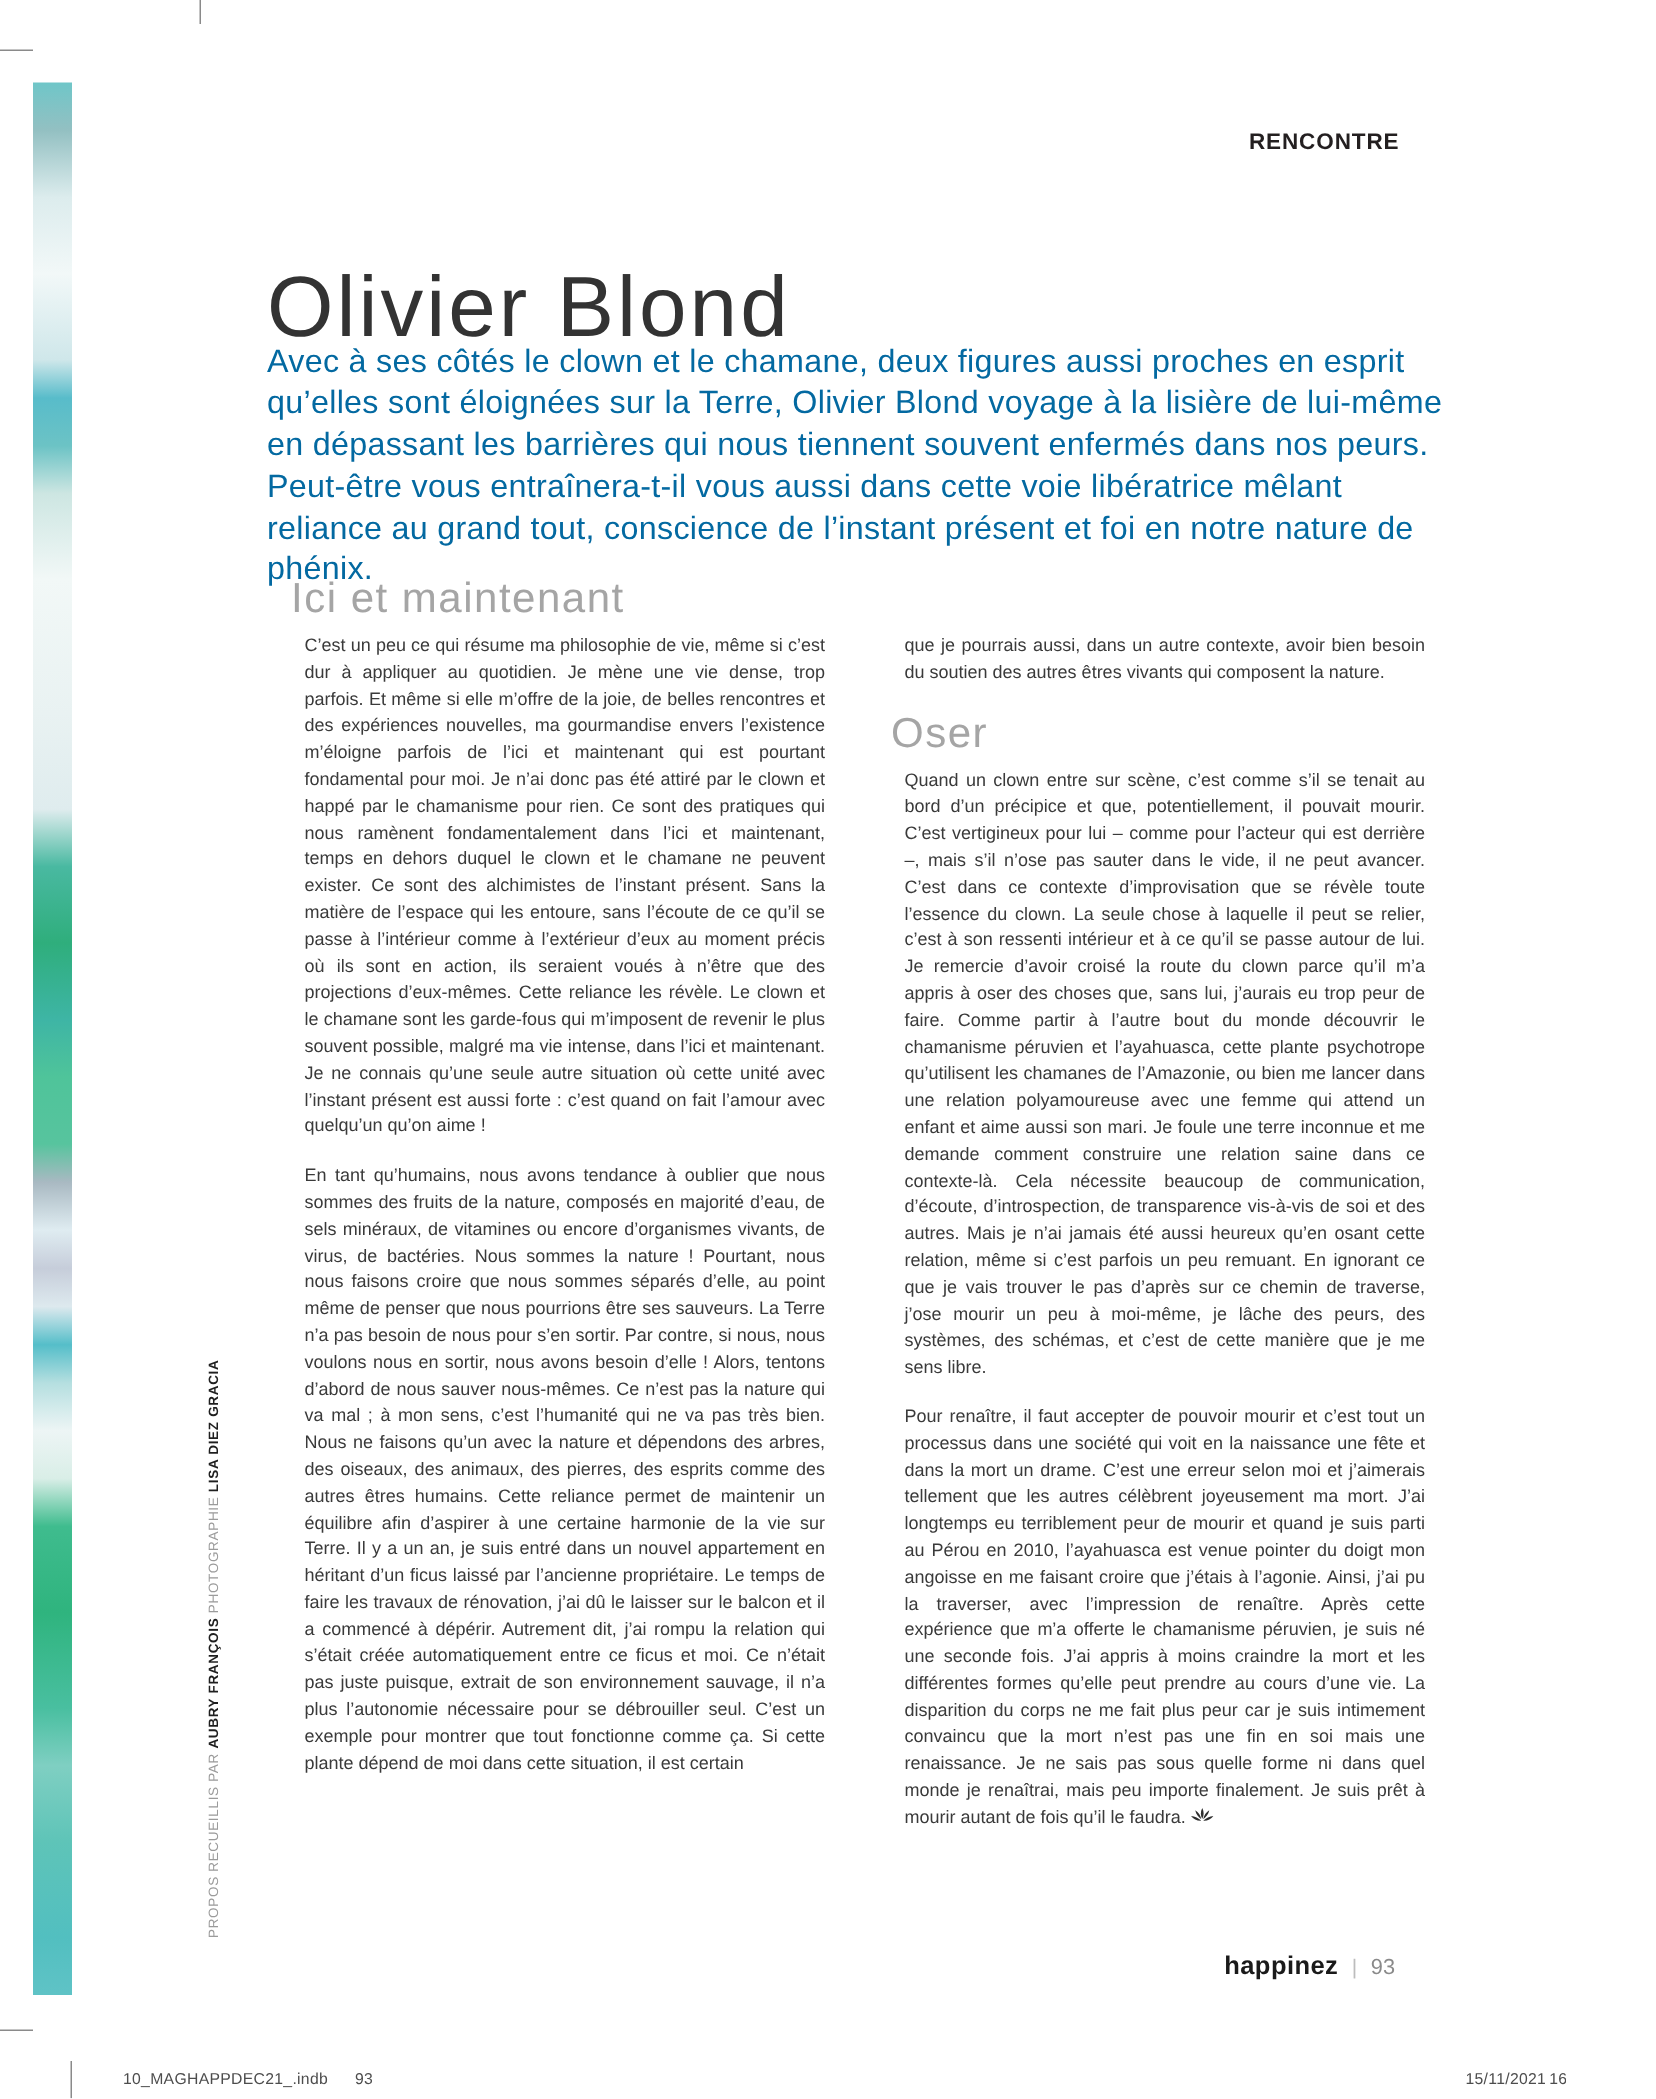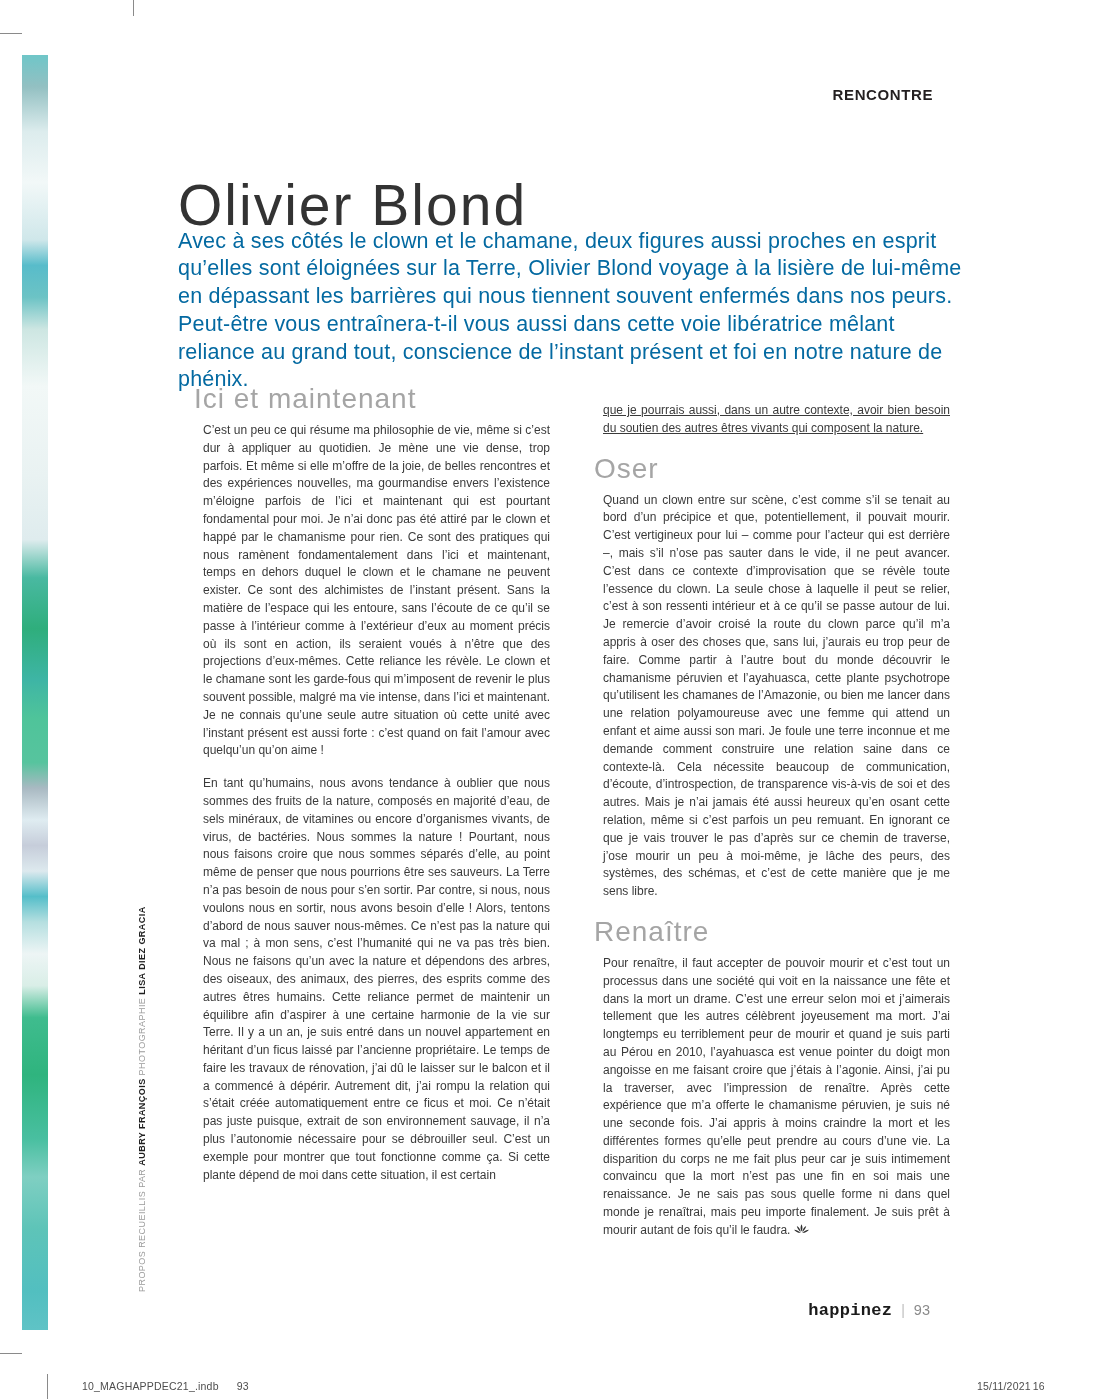--- a/index.html
+++ b/index.html
@@ -62,36 +62,36 @@
     margin:0 0 7px 16px;
     font-size:28px;font-weight:300;letter-spacing:1px;color:#a5a5a5;
     line-height:32px;
   }
   section + section, .continuation + section{margin-top:15px;}
   .bodytext{
     margin:0 0 0 25px;
     font-size:12px;line-height:17.8px;color:#3a3a3a;
     text-align:justify;
   }
-  .continuation{margin-top:19px;text-decoration:underline;}
+  .continuation{margin-top:39px;}
   .lotus{display:inline-block;vertical-align:baseline;margin-left:4px;fill:#2f2f2f;}
   
   .credits{
     position:absolute;left:137px;top:1292px;
     transform:rotate(-90deg);transform-origin:0 0;
     white-space:nowrap;
     font-size:9px;letter-spacing:.45px;color:#9b9b9b;
   }
   .credits b{color:#1f1f1f;font-weight:700;}
   
   .footer{
     position:absolute;top:1301px;right:114px;
     display:flex;align-items:baseline;gap:9px;
   }
-  .footer .brand{font-size:17px;font-weight:700;color:#1a1a1a;letter-spacing:.3px;font-family:Liberation Mono, monospace;}
+  .footer .brand{font-size:17px;font-weight:700;color:#1a1a1a;letter-spacing:.3px;}
   .footer .sep{font-size:14px;color:#bdbdbd;font-weight:300;}
   .footer .pnum{font-size:14.5px;color:#8a8a8a;}
   
   .slug{
     position:absolute;top:1380px;left:62px;
     font-size:10.5px;color:#4d4d4d;letter-spacing:.2px;margin-left:20px;
   }
   .slug .pg{margin-left:18px;}
   .stamp{
     position:absolute;top:1380px;left:977px;
@@ -129,21 +129,20 @@
         <p class="bodytext">En tant qu’humains, nous avons tendance à oublier que nous sommes des fruits de la nature, composés en majorité d’eau, de sels minéraux, de vitamines ou encore d’organismes vivants, de virus, de bactéries. Nous sommes la nature ! Pourtant, nous nous faisons croire que nous sommes séparés d’elle, au point même de penser que nous pourrions être ses sauveurs. La Terre n’a pas besoin de nous pour s’en sortir. Par contre, si nous, nous voulons nous en sortir, nous avons besoin d’elle ! Alors, tentons d’abord de nous sauver nous-mêmes. Ce n’est pas la nature qui va mal ; à mon sens, c’est l’humanité qui ne va pas très bien. Nous ne faisons qu’un avec la nature et dépendons des arbres, des oiseaux, des animaux, des pierres, des esprits comme des autres êtres humains. Cette reliance permet de maintenir un équilibre afin d’aspirer à une certaine harmonie de la vie sur Terre. Il y a un an, je suis entré dans un nouvel appartement en héritant d’un ficus laissé par l’ancienne propriétaire. Le temps de faire les travaux de rénovation, j’ai dû le laisser sur le balcon et il a commencé à dépérir. Autrement dit, j’ai rompu la relation qui s’était créée automatiquement entre ce ficus et moi. Ce n’était pas juste puisque, extrait de son environnement sauvage, il n’a plus l’autonomie nécessaire pour se débrouiller seul. C’est un exemple pour montrer que tout fonctionne comme ça. Si cette plante dépend de moi dans cette situation, il est certain</p>
       </section>
     </div>
     <div class="col">
       <p class="bodytext continuation">que je pourrais aussi, dans un autre contexte, avoir bien besoin du soutien des autres êtres vivants qui composent la nature.</p>
       <section>
         <h2 class="sec-head">Oser</h2>
         <p class="bodytext">Quand un clown entre sur scène, c’est comme s’il se tenait au bord d’un précipice et que, potentiellement, il pouvait mourir. C’est vertigineux pour lui – comme pour l’acteur qui est derrière –, mais s’il n’ose pas sauter dans le vide, il ne peut avancer. C’est dans ce contexte d’improvisation que se révèle toute l’essence du clown. La seule chose à laquelle il peut se relier, c’est à son ressenti intérieur et à ce qu’il se passe autour de lui. Je remercie d’avoir croisé la route du clown parce qu’il m’a appris à oser des choses que, sans lui, j’aurais eu trop peur de faire. Comme partir à l’autre bout du monde découvrir le chamanisme péruvien et l’ayahuasca, cette plante psychotrope qu’utilisent les chamanes de l’Amazonie, ou bien me lancer dans une relation polyamoureuse avec une femme qui attend un enfant et aime aussi son mari. Je foule une terre inconnue et me demande comment construire une relation saine dans ce contexte-là. Cela nécessite beaucoup de communication, d’écoute, d’introspection, de transparence vis-à-vis de soi et des autres. Mais je n’ai jamais été aussi heureux qu’en osant cette relation, même si c’est parfois un peu remuant. En ignorant ce que je vais trouver le pas d’après sur ce chemin de traverse, j’ose mourir un peu à moi-même, je lâche des peurs, des systèmes, des schémas, et c’est de cette manière que je me sens libre.</p>
       </section>
       <section>
-        <h2 class="sec-head">Renaître</h2>
         <p class="bodytext"><span>Pour renaître, il faut accepter de pouvoir mourir et c’est tout un processus dans une société qui voit en la naissance une fête et dans la mort un drame. C’est une erreur selon moi et j’aimerais tellement que les autres célèbrent joyeusement ma mort. J’ai longtemps eu terriblement peur de mourir et quand je suis parti au Pérou en 2010, l’ayahuasca est venue pointer du doigt mon angoisse en me faisant croire que j’étais à l’agonie. Ainsi, j’ai pu la traverser, avec l’impression de renaître. Après cette expérience que m’a offerte le chamanisme péruvien, je suis né une seconde fois. J’ai appris à moins craindre la mort et les différentes formes qu’elle peut prendre au cours d’une vie. La disparition du corps ne me fait plus peur car je suis intimement convaincu que la mort n’est pas une fin en soi mais une renaissance. Je ne sais pas sous quelle forme ni dans quel monde je renaîtrai, mais peu importe finalement. Je suis prêt à mourir autant de fois qu’il le faudra.</span><svg class="lotus" width="15" height="10" viewBox="0 0 24 15">
               <path d="M12 0 C10 4 10 8 12 11.5 C14 8 14 4 12 0 Z M4.5 2.5 C5.5 7 8 10 11 12 C10.2 8 8 4.5 4.5 2.5 Z M19.5 2.5 C16 4.5 13.8 8 13 12 C16 10 18.5 7 19.5 2.5 Z M0 8.5 C2.8 12 6.8 14 11 13.6 C8 11 4.2 8.8 0 8.5 Z M24 8.5 C19.8 8.8 16 11 13 13.6 C17.2 14 21.2 12 24 8.5 Z"></path>
             </svg></p>
       </section>
     </div>
   </div>
 
   <div class="credits"><span>PROPOS RECUEILLIS PAR </span><b>AUBRY FRANÇOIS</b><span> PHOTOGRAPHIE </span><b>LISA DIEZ GRACIA</b></div>
 
   <div class="footer">

